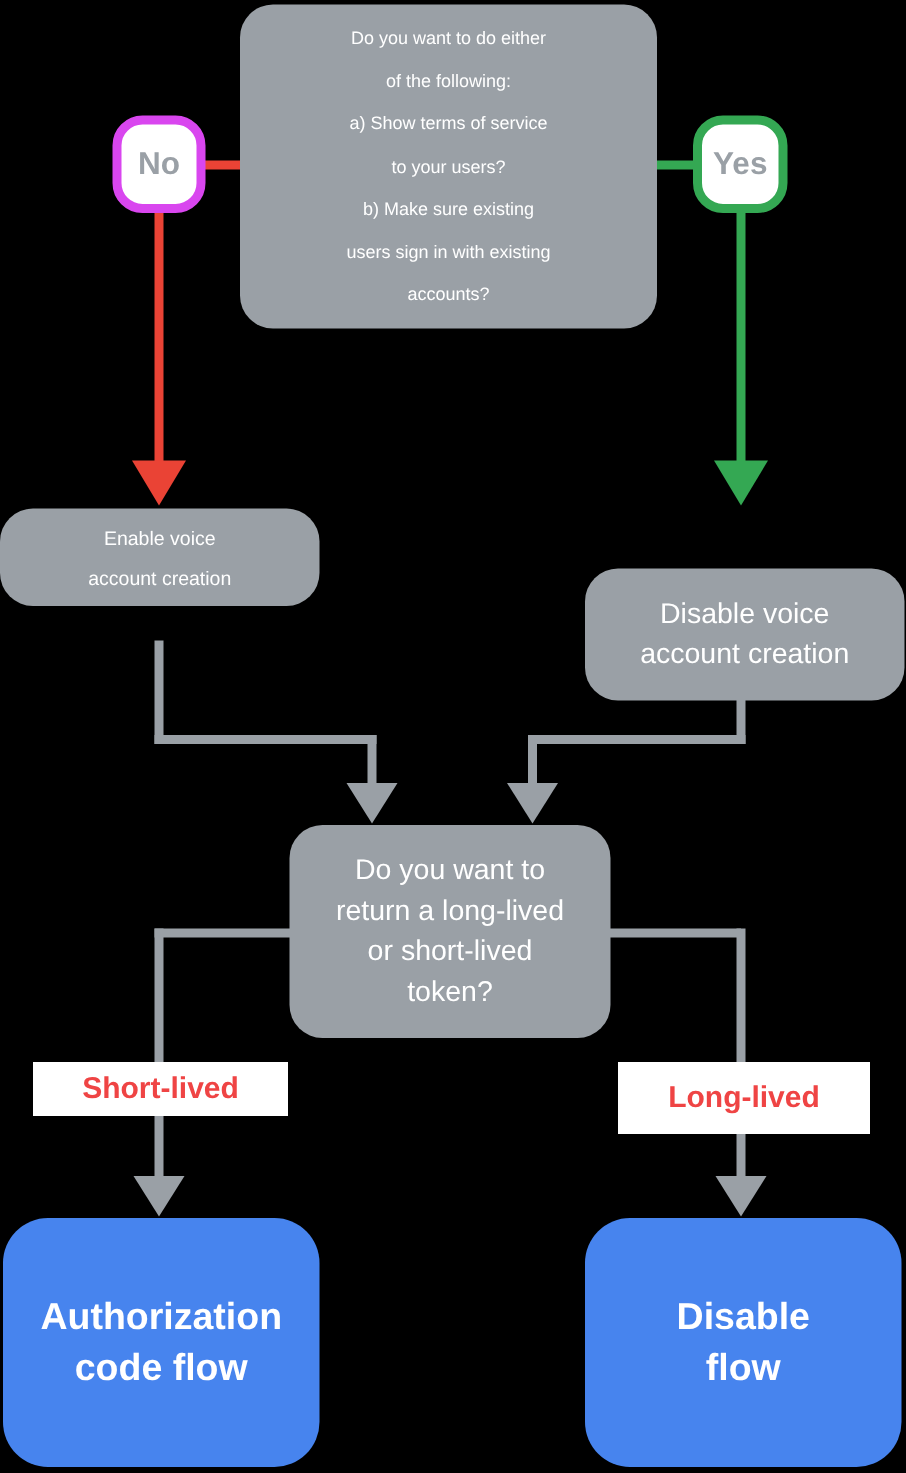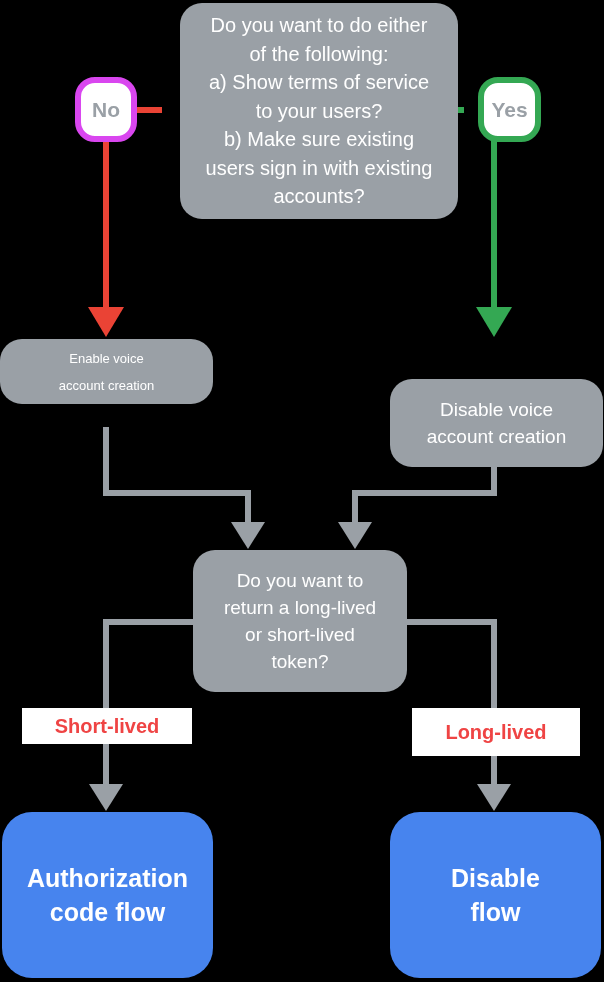--- a/index.html
+++ b/index.html
@@ -71,23 +71,23 @@
     background: #FFFFFF;
     color: #ef4444;
     font-weight: bold;
     font-size: 20px;
     display: flex;
     align-items: center;
     justify-content: center;
     z-index: 2;
   }
   
-  #top-question     { left: 160px; top: 3px;   width: 278px; height: 216px; font-size: 20px; line-height: 28.5px; margin-left: 20px; }
+  #top-question     { left: 160px; top: 3px;   width: 278px; height: 216px; font-size: 12px; line-height: 28.5px; }
   #no-badge         { left: 75px;  top: 77px;  width: 62px;  height: 65px; }
-  #yes-badge        { left: 478px; top: 77px;  width: 63px;  height: 65px; }
+  #yes-badge        { left: 462px; top: 77px;  width: 63px;  height: 65px; }
   #enable-voice     { left: 0px;   top: 339px; width: 213px; height: 65px; font-size: 13px; line-height: 27px; }
   #disable-voice    { left: 390px; top: 339px; width: 213px; height: 88px; font-size: 19px; line-height: 27px; margin-top: 40px; }
   #token-question   { left: 193px; top: 550px; width: 214px; height: 142px; font-size: 19px; line-height: 27px; }
   #short-label      { left: 22px;  top: 708px; width: 170px; height: 36px; }
   #long-label       { left: 412px; top: 708px; width: 168px; height: 48px; }
   #auth-code-flow   { left: 2px;   top: 812px; width: 211px; height: 166px; }
   #implicit-flow    { left: 390px; top: 812px; width: 211px; height: 166px; }
 </style>
 </head>
 <body>

